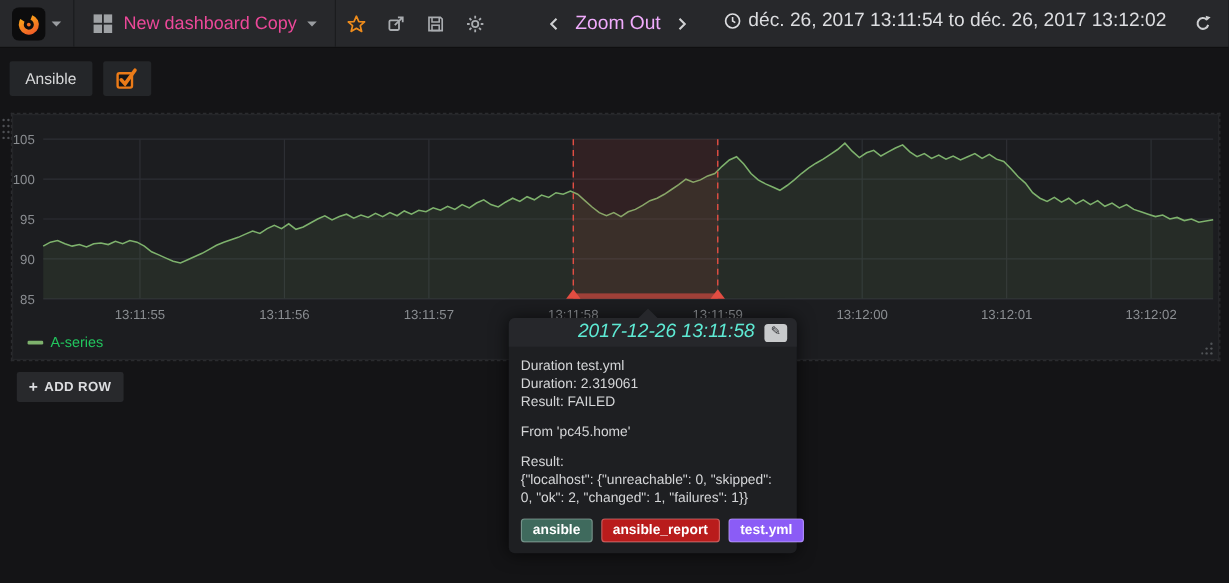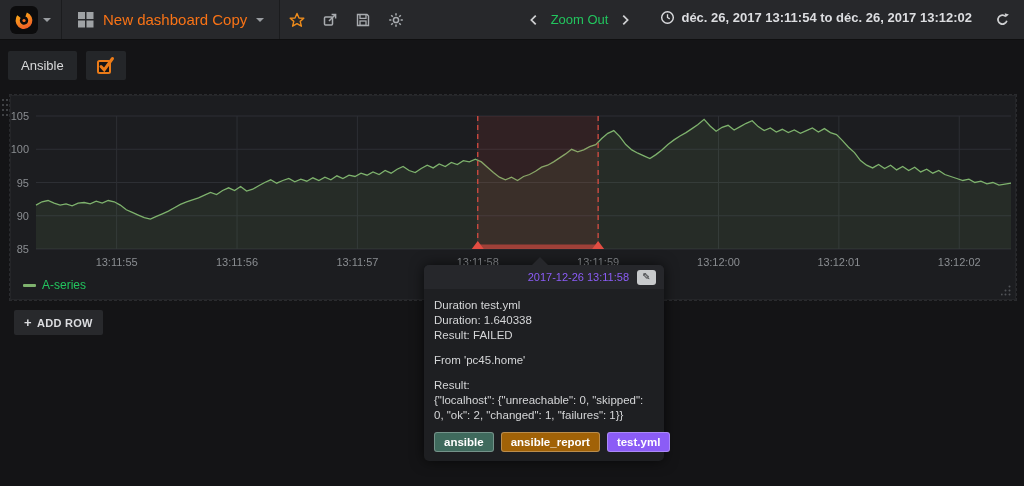--- a/index.html
+++ b/index.html
@@ -8,28 +8,28 @@
     background:#141416;
     font-family:"Liberation Sans","DejaVu Sans",sans-serif;
     color:#d8d9da;
     position:relative;
   }
   
   .navbar { height:40px; background:#27282b; display:flex; align-items:stretch; border-bottom:1px solid #0f0f10; }
   .nb-sect { display:flex; align-items:center; }
   .logo-sect { width:62px; justify-content:center; gap:5px; border-right:1px solid #1b1c1e; cursor:pointer; }
   .title-sect { padding:0 15px; gap:9px; border-right:1px solid #1b1c1e; cursor:pointer; }
-  .dash-title { font-size:15px; color:#f97316; }
+  .dash-title { font-size:15px; color:#ec4899; }
   .caret { width:0; height:0; border-left:4px solid transparent; border-right:4px solid transparent; border-top:4px solid #9a9da1; }
   .icon-btn { width:33px; height:40px; display:flex; align-items:center; justify-content:center; color:#a9acb0; cursor:pointer; }
   .icon-btn.star { color:#ee8c1c; }
   .nb-right { margin-left:auto; display:flex; align-items:center; padding-right:8px; }
   .chev-btn { width:26px; height:40px; display:flex; align-items:center; justify-content:center; color:#cfd0d2; cursor:pointer; }
-  .zoom-out { font-size:13px; color:#22c55e; cursor:pointer; padding:0 4px; }
-  .time-picker { display:flex; align-items:center; gap:6px; margin:0 16px 4px 22px; font-size:13px; font-weight:700; color:#dcdde0; cursor:pointer; }
+  .zoom-out { font-size:16px; color:#f0abfc; cursor:pointer; padding:0 4px; }
+  .time-picker { display:flex; align-items:center; gap:6px; margin:0 16px 4px 22px; font-size:16px; font-weight:400; color:#dcdde0; cursor:pointer; }
   .refresh-btn { width:28px; height:40px; display:flex; align-items:center; justify-content:center; color:#cfd0d2; cursor:pointer; }
   
   .submenu { display:flex; gap:9px; margin:11px 0 0 8px; }
   .sm-box { background:#242629; height:29px; display:flex; align-items:center; padding:0 13px; border-radius:2px; font-size:13px; color:#d8d9da; }
   .sm-check { padding:0 10px; cursor:pointer; }
   
   .dash-row { position:relative; margin-top:15px; }
   .row-handle { position:absolute; left:1px; top:3px; cursor:grab; }
   .panel { margin-left:10px; width:1006px; height:205px; background:#1c1d20; position:relative; border:1px solid rgba(255,255,255,0.04); outline:1px dashed #2a2b2e; }
   .panel-title { height:21px; padding-top:4px; text-align:center; font-size:13px; font-weight:600; color:#d8d9da; cursor:pointer; position:relative; z-index:2; }
@@ -37,21 +37,21 @@
   .legend { position:absolute; left:12px; top:182px; display:flex; align-items:center; gap:6px; font-size:12px; color:#22c55e; cursor:pointer; }
   .legend-swatch { width:13px; height:3px; border-radius:1px; background:#7eb26d; }
   .resize-handle { position:absolute; right:3px; bottom:3px; cursor:nwse-resize; }
   
   .add-row { display:inline-flex; align-items:center; gap:5px; margin:10px 0 0 14px; background:#28292c; color:#dcdde0; font-size:11px; font-weight:700; padding:5px 10px; border-radius:2px; cursor:pointer; letter-spacing:.3px; }
   .add-row .plus { font-size:13px; font-weight:700; }
   
   .annot-tooltip { position:absolute; left:424px; top:265px; width:240px; background:#1e1f22; border-radius:5px; box-shadow:0 0 14px rgba(0,0,0,.65); z-index:10; }
   .at-arrow { position:absolute; top:-8px; left:108px; width:0; height:0; border-left:8px solid transparent; border-right:8px solid transparent; border-bottom:8px solid #26272b; }
   .at-header { display:flex; align-items:center; justify-content:flex-end; gap:8px; background:#26272b; border-radius:5px 5px 0 0; padding:4px 8px; height:24px; }
-  .at-time { color:#8b5cf6; font-size:11px; }
+  .at-time { font-style:italic; color:#5eead4; font-size:16px; }
   .at-edit { background:#c8cacc; color:#26272b; border-radius:3px; width:19px; height:15px; display:flex; align-items:center; justify-content:center; font-size:10px; line-height:10px; cursor:pointer; }
   .at-body { padding:9px 10px 4px; color:#d5d6d8; font-size:11.5px; line-height:15px; }
   .at-line { min-height:15px; }
   .at-line.blank { min-height:10px; }
   .at-tags { display:flex; gap:7px; padding:5px 10px 9px; }
   .tag { color:#fff; font-weight:700; font-size:11.5px; padding:3px 9px; border-radius:3px; border:1px solid rgba(255,255,255,.28); cursor:default; }
 </style>
 </head>
 <body>
 
@@ -238,29 +238,29 @@
 <div class="annot-tooltip">
   <div class="at-arrow"></div>
   <div class="at-header">
     <span class="at-time">2017-12-26 13:11:58</span>
     <span class="at-edit">
       <span>✎</span>
     </span>
   </div>
   <div class="at-body">
     <div class="at-line">Duration test.yml</div>
-    <div class="at-line">Duration: 1.640338</div>
+    <div class="at-line">Duration: 2.319061</div>
     <div class="at-line">Result: FAILED</div>
     <div class="at-line blank"></div>
     <div class="at-line">From 'pc45.home'</div>
     <div class="at-line blank"></div>
     <div class="at-line">Result:</div>
     <div class="at-line">{"localhost": {"unreachable": 0, "skipped": 0, "ok": 2, "changed": 1, "failures": 1}}</div>
   </div>
   <div class="at-tags">
     <span class="tag" style="background: rgb(63, 106, 93);">ansible</span>
-    <span class="tag" style="background: #a16207;">ansible_report</span>
+    <span class="tag" style="background: #b91c1c;">ansible_report</span>
     <span class="tag" style="background: #8b5cf6;">test.yml</span>
   </div>
 </div>
 
 
 
 
 </body></html>

